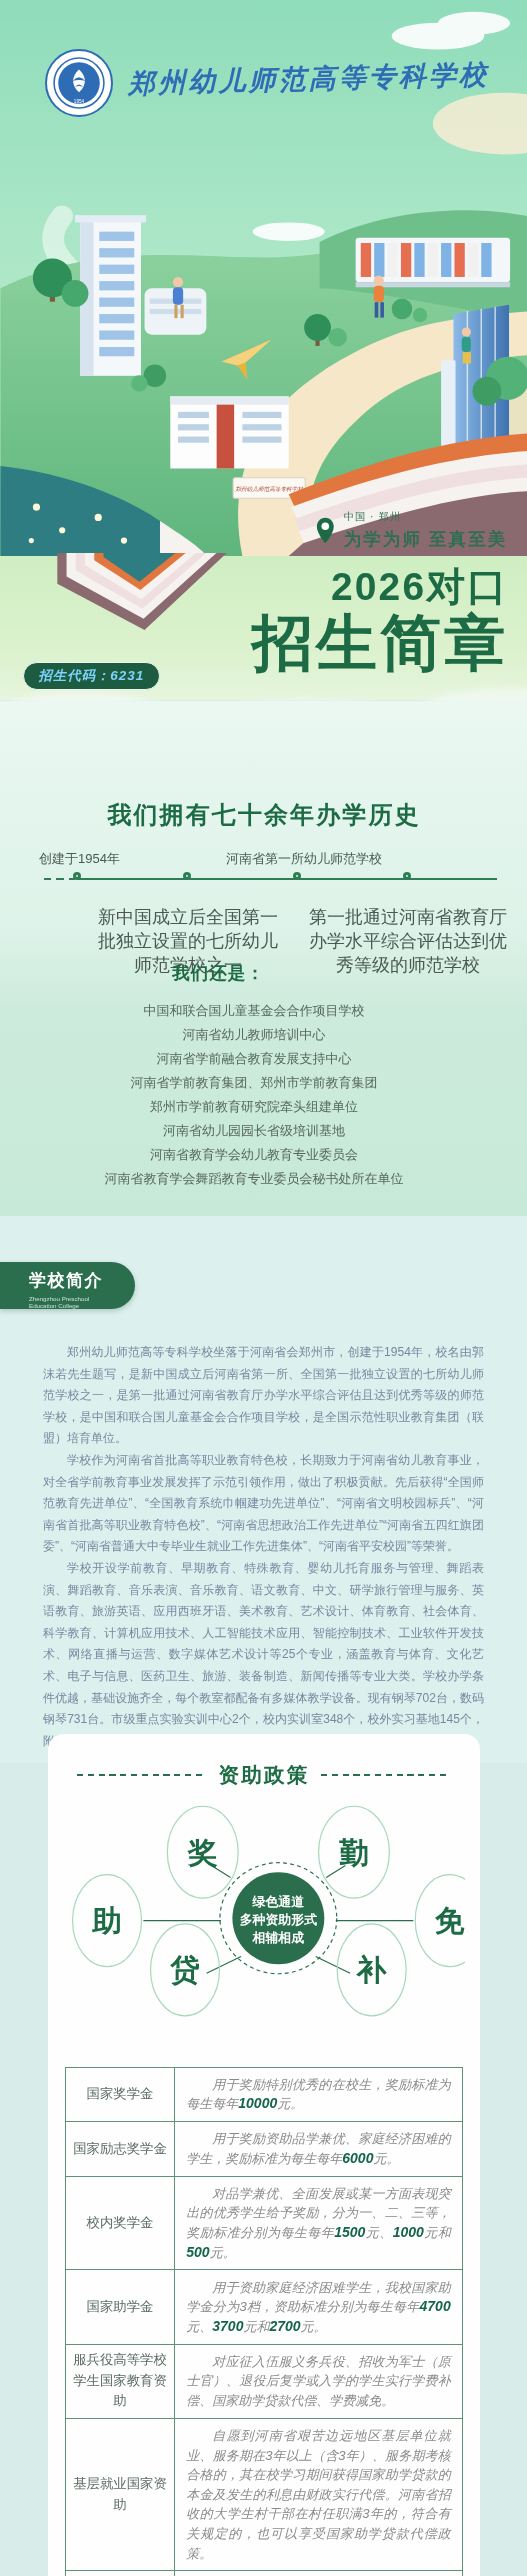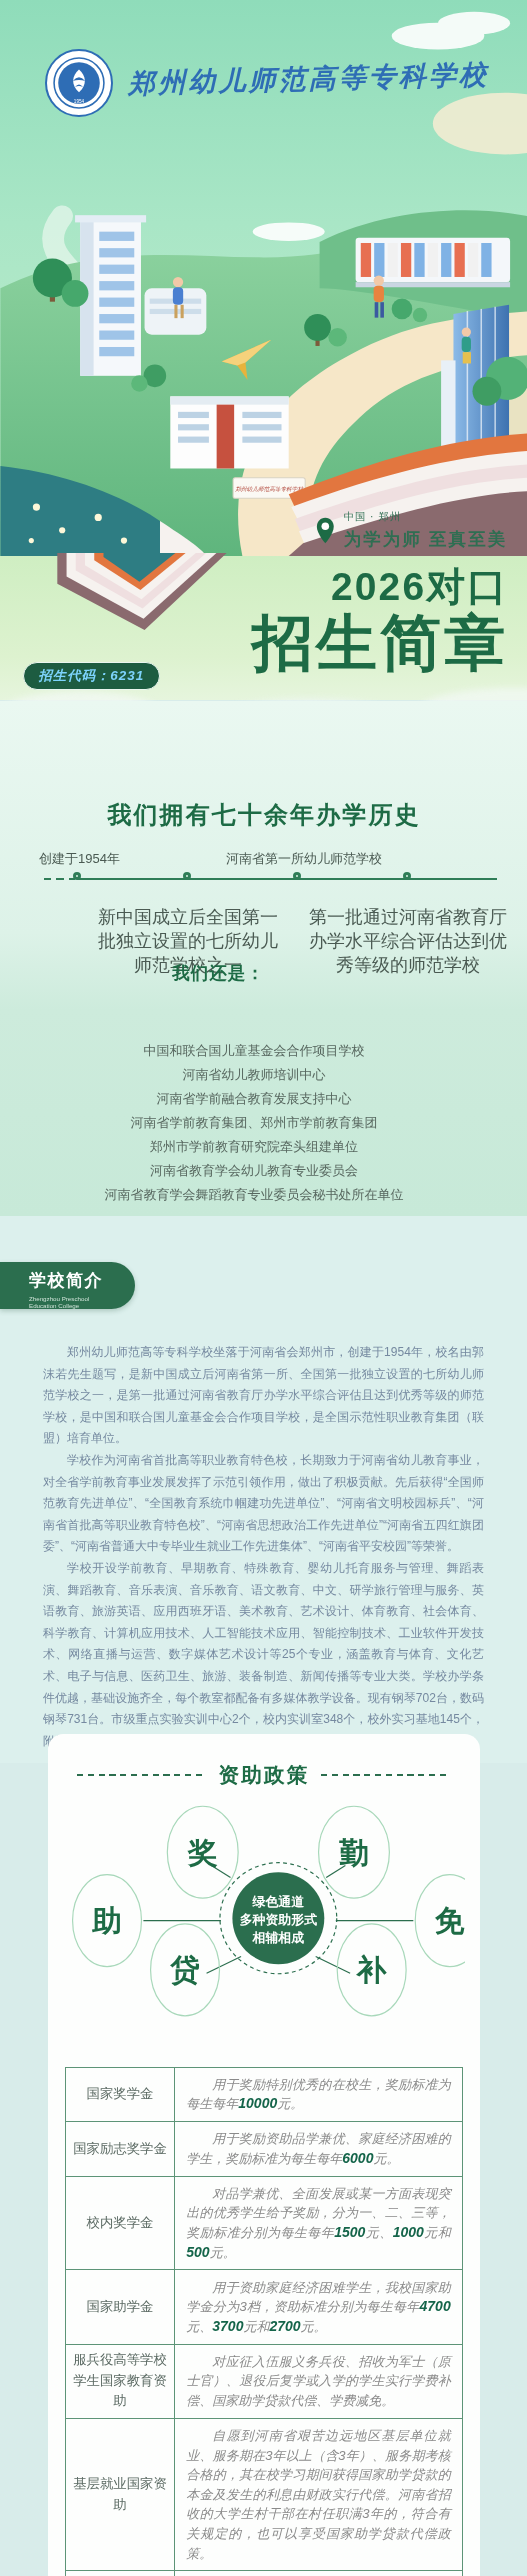--- a/index.html
+++ b/index.html
@@ -45,21 +45,21 @@
   .history h2 { text-align:center; margin-top:98px; font-size:24px; letter-spacing:2.1px; color:#1d6b45; }
   .timeline { position:absolute; left:0; top:170px; width:528px; height:15.5px; }
   .timeline .line { position:absolute; left:77px; right:31px; top:6.7px; height:2.1px; background:#2f7d57; }
   .timeline .dash { position:absolute; left:44px; width:31px; top:6.7px; height:2.1px;
     background:repeating-linear-gradient(90deg,#2f7d57 0 7.2px,transparent 7.2px 12.4px); }
   .dot { position:absolute; top:1px; width:8.2px; height:8.2px; border:3.1px solid #2f7d57; border-radius:50%; background:#d9f1e4; }
   .tl-top { position:absolute; font-size:13px; color:#4a5a52; top:149px; }
   .tl-bottom { position:absolute; top:204px; font-size:18px; color:#4a5a52; line-height:24px; text-align:center; }
   .still-heading { position:absolute; top:260px; width:437px; text-align:center;
                    font-size:17.5px; font-weight:bold; color:#1d6b45; letter-spacing:1px; }
-  .org-list { position:absolute; top:298px; width:508px; text-align:center;margin-top:40px; }
+  .org-list { position:absolute; top:298px; width:508px; text-align:center; }
   .org-item { font-size:13px; color:#57675f; line-height:24px; }
 
   
   .intro { position:absolute; left:0; top:1216px; width:528px; height:547px; background:#dcf0ed; }
   .tag { position:absolute; left:0; background:#2b6e4e; color:#fff; border-radius:0 25px 25px 0;
          box-shadow:0 2.1px 5.2px rgba(30,80,55,.25); }
   .tag .tag-cn { font-weight:bold; letter-spacing:1.5px; }
   .tag .tag-en { color:#cfe3d8; }
   .tag-intro { top:46px; width:135px; height:47px; padding:7.2px 0 0 29px; }
   .tag-intro .tag-cn { font-size:17px; }
@@ -286,20 +286,21 @@
     </div>
     <div class="tl-bottom" style="left:94px; width:188px;">新中国成立后全国第一批独立设置的七所幼儿师范学校之一</div>
     <div class="tl-bottom" style="left:305px; width:206px;">第一批通过河南省教育厅办学水平综合评估达到优秀等级的师范学校</div>
     <div class="still-heading">我们还是：</div>
     <div class="org-list" id="org-list">
         <div class="org-item">中国和联合国儿童基金会合作项目学校</div>
         <div class="org-item">河南省幼儿教师培训中心</div>
         <div class="org-item">河南省学前融合教育发展支持中心</div>
         <div class="org-item">河南省学前教育集团、郑州市学前教育集团</div>
         <div class="org-item">郑州市学前教育研究院牵头组建单位</div>
+        <div class="org-item">河南省幼儿园园长省级培训基地</div>
         <div class="org-item">河南省教育学会幼儿教育专业委员会</div>
         <div class="org-item">河南省教育学会舞蹈教育专业委员会秘书处所在单位</div>
       </div>
   </div>
 
   <div class="intro">
     <div class="tag tag-intro">
       <div class="tag-cn">学校简介</div>
       <div class="tag-en">Zhengzhou Preschool Education College</div>
     </div>

